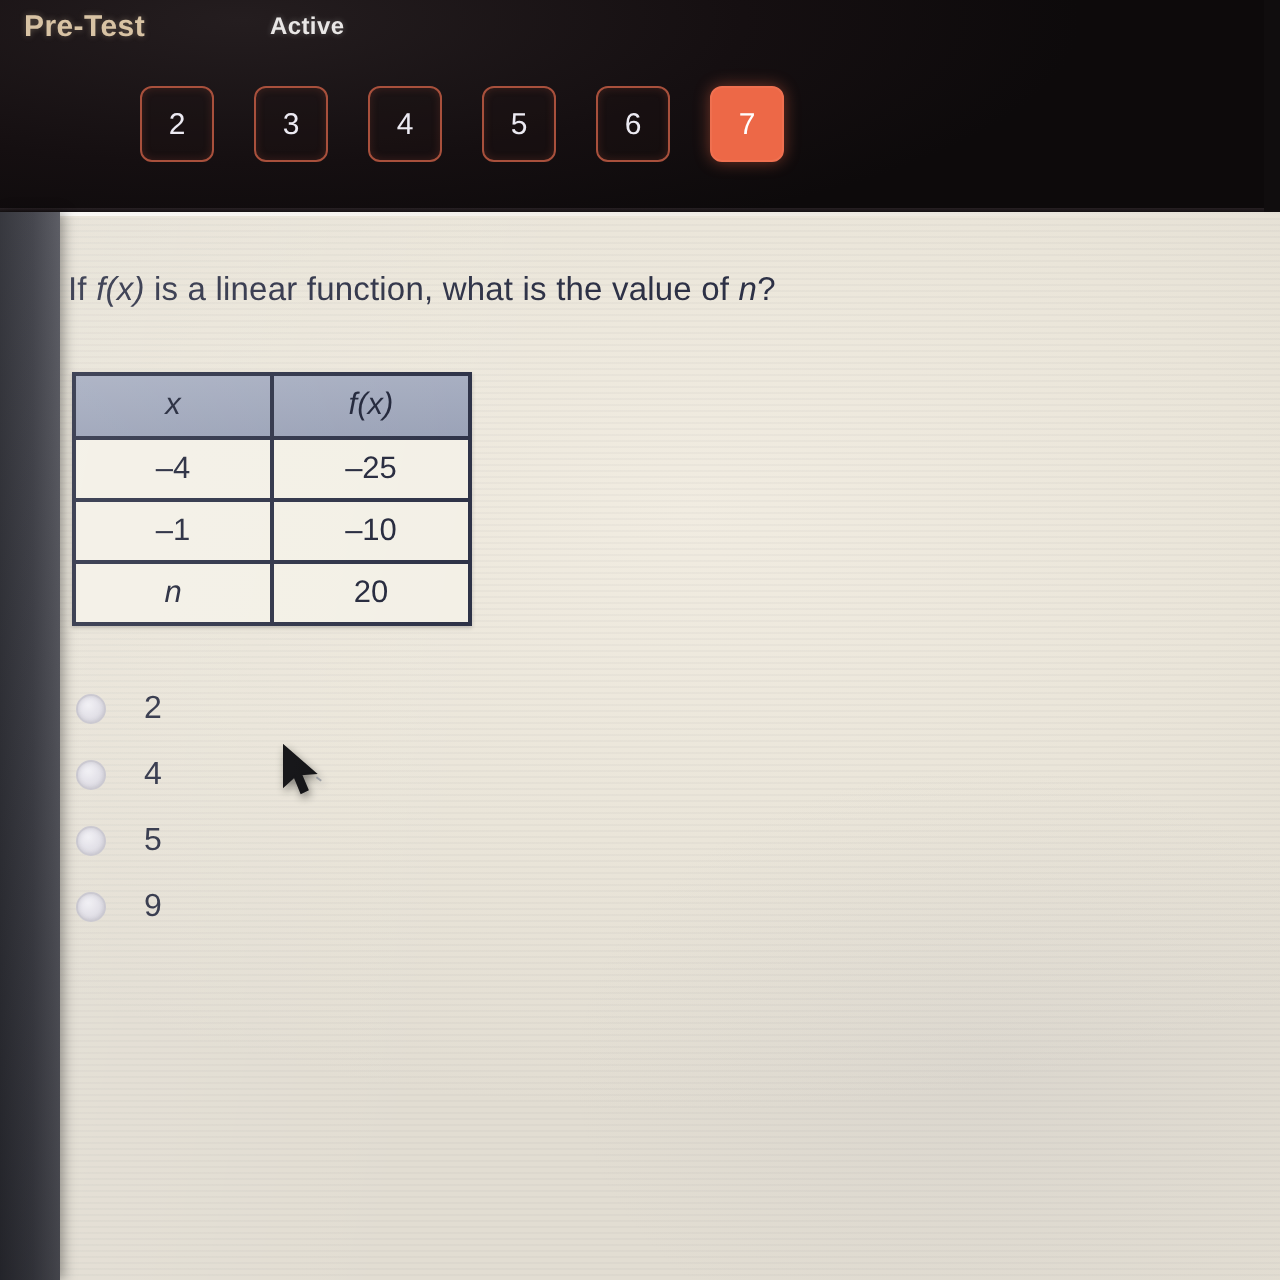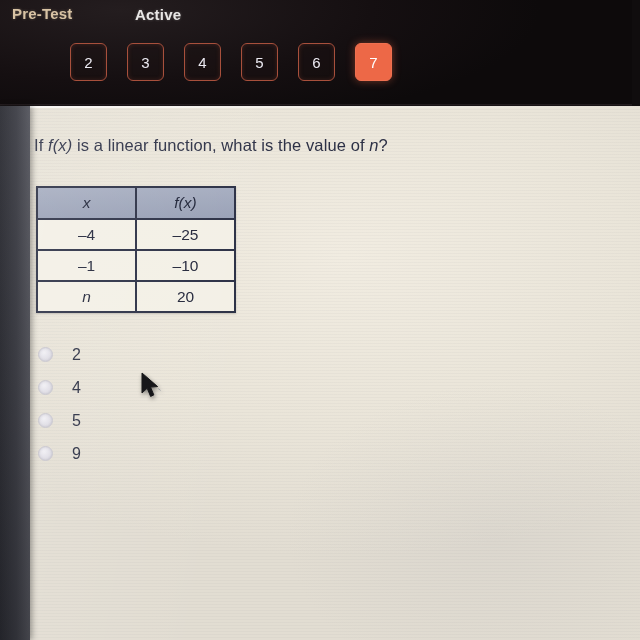--- a/index.html
+++ b/index.html
@@ -31,21 +31,21 @@
   }
 
   .lbl-pretest {
     position:absolute; left:12px; top:5px;
     font-size:15px; font-weight:bold; letter-spacing:.2px;
     color:#d8c3a4;
     text-shadow:0 0 3px rgba(216,195,164,.35);
   }
   .lbl-active {
     position:absolute; left:135px; top:6px;
-    font-size:15px; font-weight:bold; letter-spacing:.2px;
+    font-size:12px; font-weight:bold; letter-spacing:.2px;
     color:#e9e7e6;
     text-shadow:0 0 3px rgba(233,231,230,.3);
   }
 
   
   .pager { position:absolute; left:70px; top:43px; height:40px; }
   .pgbtn {
     position:absolute; top:0;
     width:37px; height:38px;
     border:1.4px solid #a8503c;

